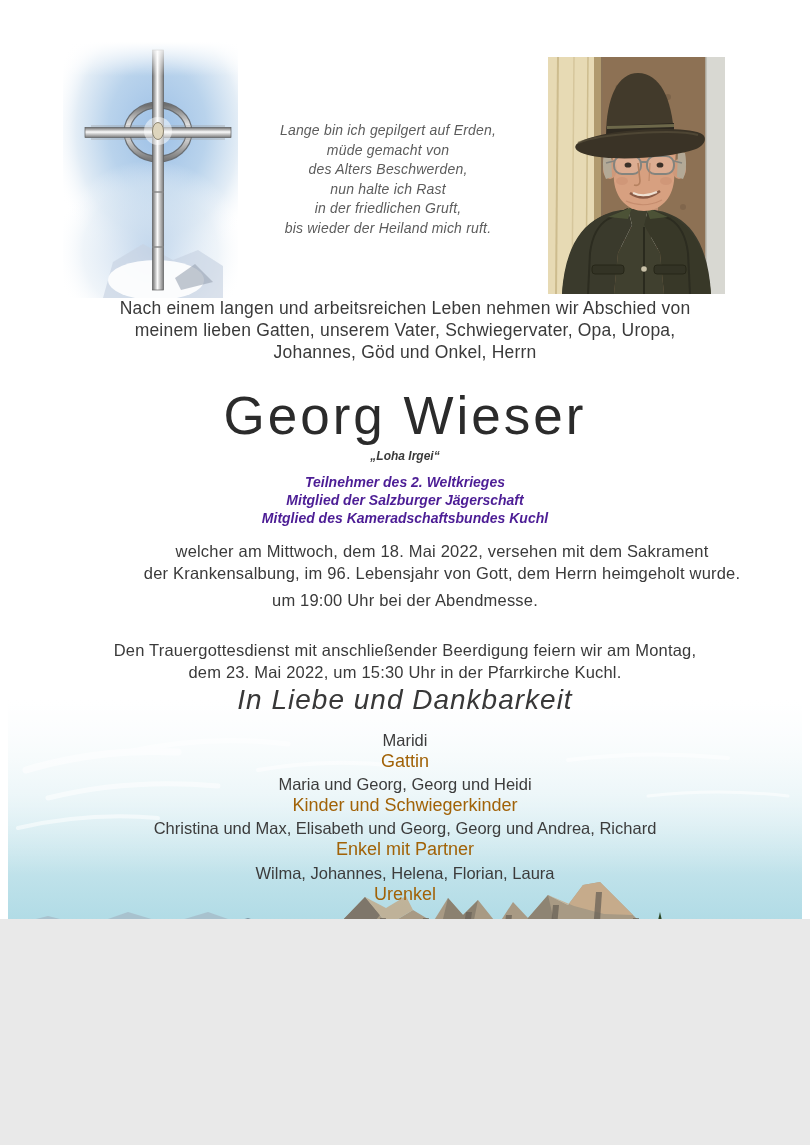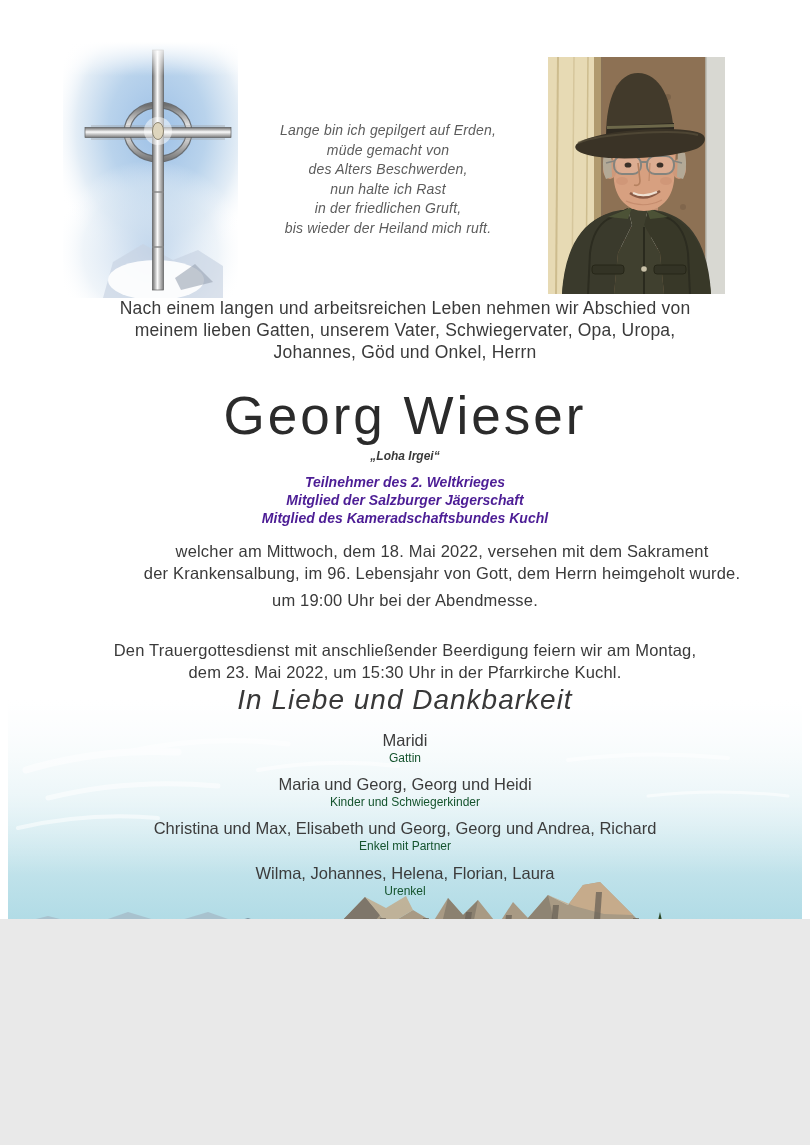--- a/index.html
+++ b/index.html
@@ -20,21 +20,21 @@
   .intro span{display:block;}
   .name{top:386px;font-size:53px;line-height:60px;color:#2b2b2b;letter-spacing:3px;font-weight:400;z-index:3;}
   .nickname{top:449px;font-size:12px;font-weight:bold;font-style:italic;color:#3a3a3a;z-index:3;}
   .memberships{top:473px;font-size:14px;line-height:18px;font-weight:bold;font-style:italic;color:#4c1d95;z-index:3;}
   .memberships span{display:block;}
   .para{font-size:16.5px;line-height:21.5px;color:#3a3a3a;letter-spacing:.2px;z-index:3;}
   .para span{display:block;}
   .p1{top:541px;margin-left:37px;} .p2{top:590px;} .p3{top:640px;}
   .closing{top:684px;font-size:28px;font-style:italic;color:#383838;letter-spacing:1px;z-index:3;}
   .fam-names{font-size:16.5px;color:#3c3c3c;z-index:3;}
-  .fam-rel{font-size:12px;color:#14532d;z-index:3;}
+  .fam-rel{font-size:18px;color:#a16207;z-index:3;}
   .f1n{top:731px;} .f1r{top:751px;}
   .f2n{top:775px;} .f2r{top:795px;}
   .f3n{top:819px;} .f3r{top:839px;}
   .f4n{top:864px;} .f4r{top:884px;}
   .cross-wrap{left:63px;top:42px;width:175px;height:256px;z-index:1;}
   .portrait-wrap{left:548px;top:57px;width:177px;height:237px;z-index:1;}
   .panorama-wrap{left:8px;top:700px;width:794px;height:432px;z-index:1;}
   .strip{
     left:8px;top:1062px;width:794px;height:56px;z-index:2;
     background:rgba(255,255,255,0.75);

